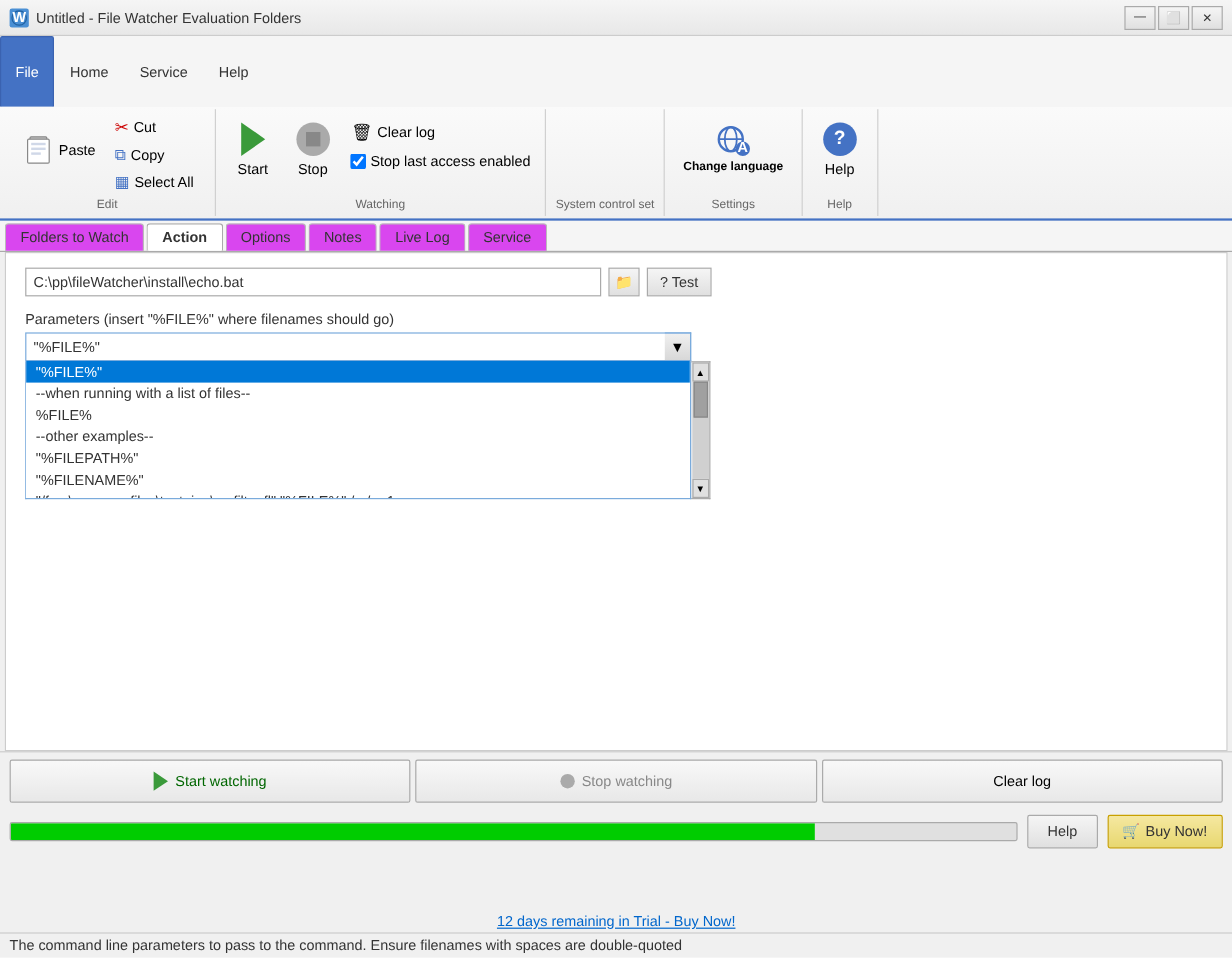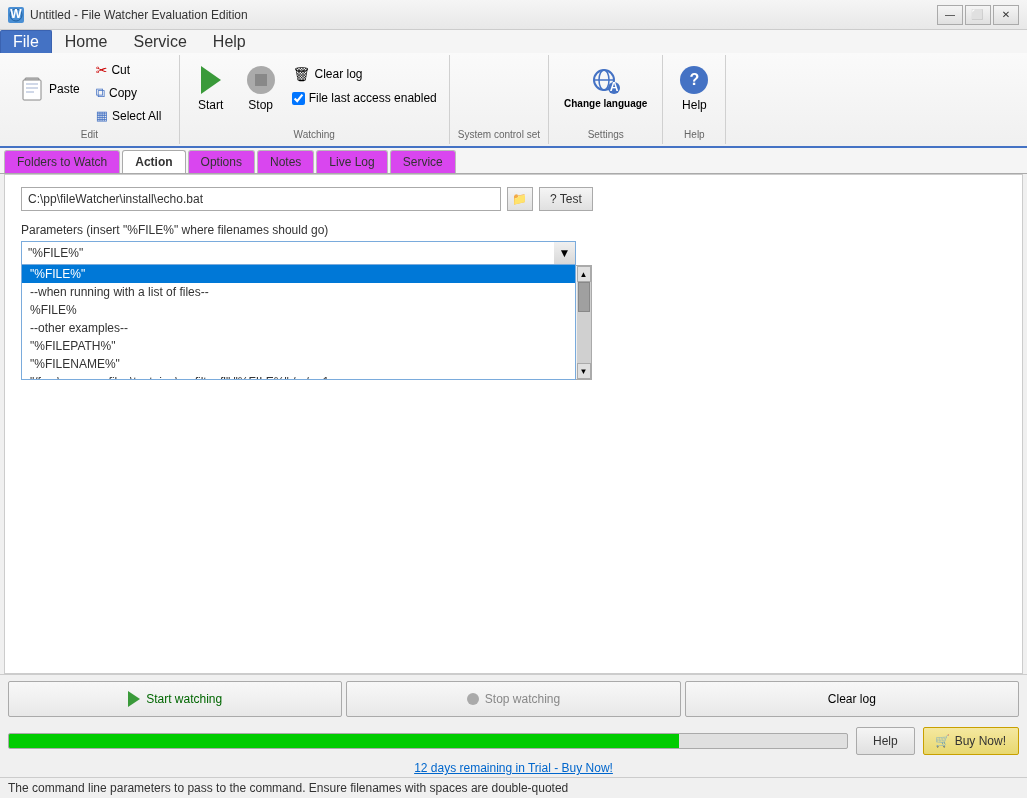--- a/index.html
+++ b/index.html
@@ -23,25 +23,25 @@
 
     
     .ribbon-tabs {
       background: #f5f5f5;
       display: flex;
       align-items: flex-end;
       padding-left: 0;
       border-bottom: none;
     }
     .ribbon-tab {
-      padding: 2px 12px;
+      padding: 22px 12px;
       cursor: pointer;
       border: 1px solid transparent;
       border-bottom: none;
-      font-size: 16px;
+      font-size: 12px;
       color: #333;
       background: transparent;
     }
     .ribbon-tab.active {
       background: #4472c4;
       color: white;
       border-color: #3a62b0;
       border-radius: 2px 2px 0 0;
     }
 
@@ -229,40 +229,40 @@
     .status-bar {
       background: #f0f0f0;
       padding: 3px 8px;
       border-top: 1px solid #ccc;
       font-size: 11px;
       color: #333;
     }
 
     
     .trial-link {
-      text-align: center; font-size: 12px; padding: 2px;
+      text-align: center; font-size: 12px; padding: 2px; margin-top: 48px;
     }
     .trial-link a { color: #0066cc; text-decoration: underline; cursor: pointer; }
     .play-icon { width: 0; height: 0; border-top: 14px solid transparent; border-bottom: 14px solid transparent; border-left: 20px solid #3a9a3a; }
     .stop-circle { width: 28px; height: 28px; border-radius: 50%; background: #aaa; display: flex; align-items: center; justify-content: center; }
     .stop-square { width: 12px; height: 12px; background: #888; }
     .help-icon { width: 28px; height: 28px; border-radius: 50%; background: #4472c4; color: white; display: flex; align-items: center; justify-content: center; font-size: 16px; font-weight: bold; }
   </style>
 </head>
 <body>
 
 <div class="title-bar">
   <div class="title-bar-left">
     <div class="title-bar-icon">
       <svg width="14" height="14" viewBox="0 0 14 14">
           <circle cx="7" cy="7" r="6" fill="#4a8fd4" stroke="#2060a0" stroke-width="1"></circle>
           <text x="7" y="10" text-anchor="middle" fill="white" font-size="7" font-weight="bold">W</text>
         </svg>
     </div>
-    <span class="title-bar-text">Untitled - File Watcher Evaluation Edition</span>
+    <span class="title-bar-text">Untitled - File Watcher Evaluation Folders</span>
   </div>
   <div class="title-bar-controls">
     <button class="title-btn">—</button>
     <button class="title-btn">⬜</button>
     <button class="title-btn close">✕</button>
   </div>
 </div>
 
 <div class="ribbon-tabs">
   <div class="ribbon-tab active" id="rtab-file">File</div>
@@ -321,21 +321,21 @@
         </div>
         <span>Stop</span>
       </div>
       <div style="display:flex; flex-direction:column; gap:4px; padding-top:4px;">
         <div class="ribbon-btn-small">
           <span style="font-size:14px;">🗑</span>
           <span>Clear log</span>
         </div>
         <div class="ribbon-checkbox-row">
           <input type="checkbox" checked="" style="">
-          <span>File last access enabled</span>
+          <span>Stop last access enabled</span>
         </div>
       </div>
     </div>
     <span class="ribbon-group-label">Watching</span>
   </div>
 
   <div class="ribbon-group" style="min-width:80px;">
     <div class="ribbon-group-content"></div>
     <span class="ribbon-group-label">System control set</span>
   </div>

